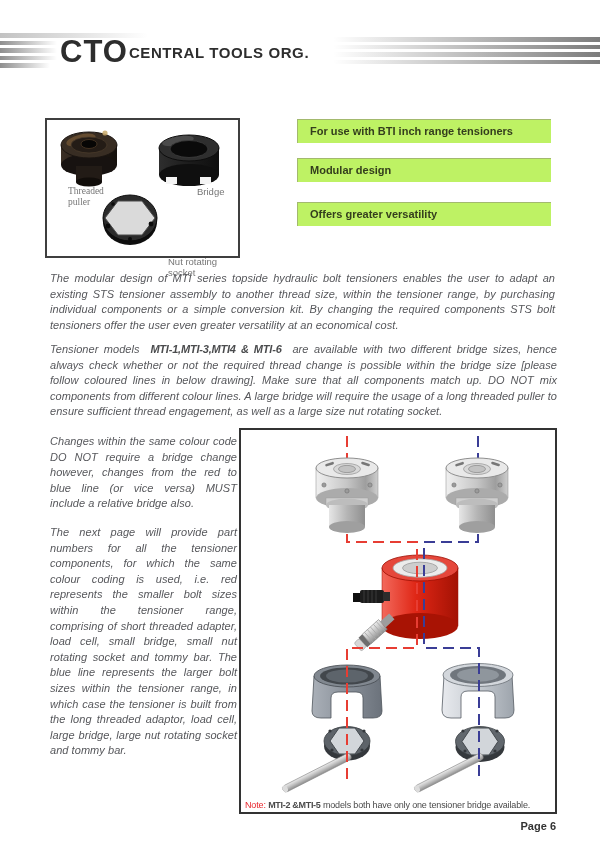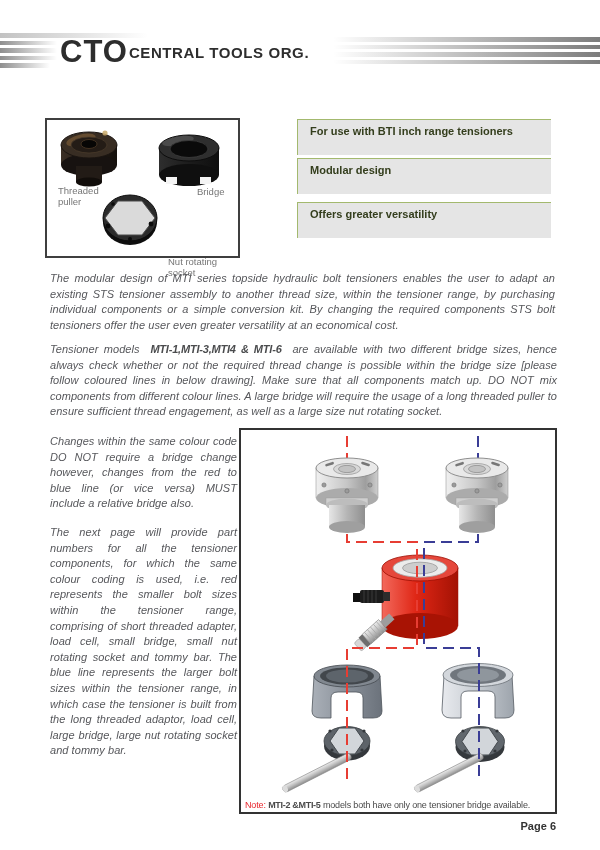--- a/index.html
+++ b/index.html
@@ -18,21 +18,21 @@
   .title-banner{
     position:absolute;left:0;top:72px;width:600px;height:25px;background:#b7cb81;
     text-align:center;line-height:25px;font-size:13px;color:#283816;letter-spacing:0.4px;
     border-bottom:1px solid #9eb36a;
   }
   
   .photo-box{position:absolute;left:45px;top:118px;width:195px;height:140px;border:2px solid #3f3f3f;background:#fff;box-sizing:border-box;}
   .photo-label{position:absolute;font-size:9.5px;line-height:10.5px;color:#767676;}
   
   .feature{
-    position:absolute;left:297px;width:254px;height:36px;background:#e5e5e5;
+    position:absolute;left:297px;width:254px;height:24px;background:#bef264;
     font-size:11px;font-weight:bold;color:#343e1d;line-height:24px;padding-left:13px;
     box-sizing:border-box;box-shadow:inset 1px 1px 0 #a3b96e;
   }
   
   .body-text{position:absolute;font-size:11px;line-height:15.6px;color:#56575b;text-align:justify;letter-spacing:0.05px;font-style:italic;}
   .models{font-weight:bold;letter-spacing:-0.2px;color:#4b4c4e;}
   .leftcol p{margin:0 0 13px 0;}
   
   .diagram-box{position:absolute;left:239px;top:428px;width:318px;height:386px;border:2px solid #333;background:#fff;box-sizing:border-box;}
   .diagram-note{
@@ -108,21 +108,21 @@
       <g>
         <ellipse cx="83" cy="102" rx="27" ry="23" fill="#0e0e0e"></ellipse>
         <ellipse cx="83" cy="98" rx="27" ry="23" fill="#2b2b2b" stroke="#0c0c0c" stroke-width="1"></ellipse>
         <polygon points="58,98 71,81 95,81 108,98 95,115 71,115" fill="#dadada" stroke="#4b4b4b" stroke-width="1"></polygon>
         <circle cx="61" cy="106" r="2.4" fill="#0b0b0b"></circle>
         <circle cx="104" cy="104" r="2.4" fill="#0b0b0b"></circle>
         <circle cx="83" cy="119" r="2" fill="#0b0b0b"></circle>
         <circle cx="66" cy="84" r="1.8" fill="#0b0b0b"></circle>
       </g>
     </svg>
-    <div class="photo-label" style="left:11px;top:66px;width:54px;">Threaded puller</div>
+    <div class="photo-label" style="left:21px;top:66px;width:54px;font-family:Liberation Serif, serif;">Threaded puller</div>
     <div class="photo-label" style="left:150px;top:67px;width:40px;">Bridge</div>
     <div class="photo-label" style="left:121px;top:97px;width:64px;margin-top:40px;">Nut rotating socket</div>
   </div>
 
   <div class="feature" style="top:119px;">
     <span>For use with BTI inch range tensioners</span>
   </div>
   <div class="feature" style="top:158px;">
     <span>Modular design</span>
   </div>

